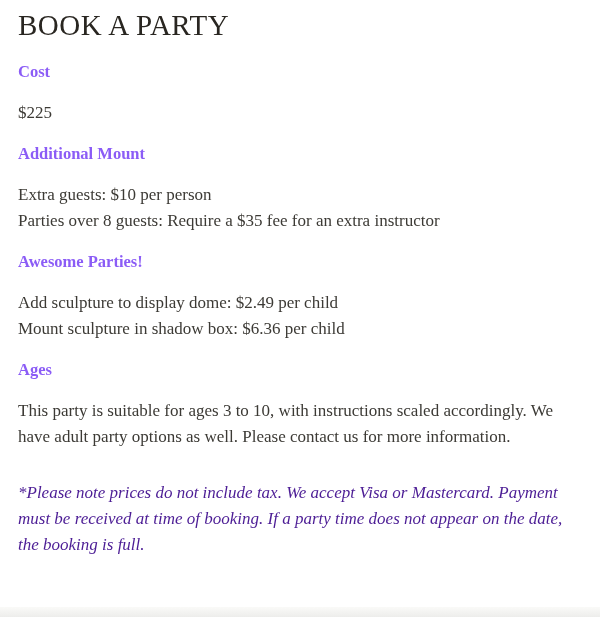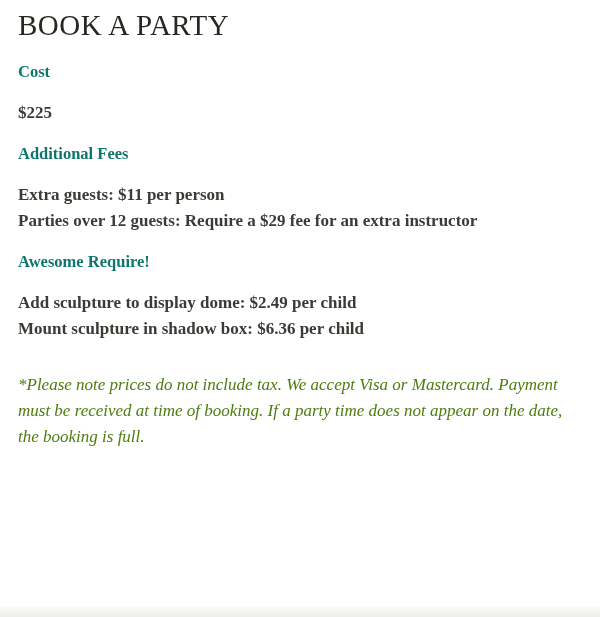--- a/index.html
+++ b/index.html
@@ -28,30 +28,29 @@
     line-height: 38px;
     font-weight: 400;
     letter-spacing: 0.5px;
     color: #292621;
   }
   h3.section-heading {
     margin: 16px 0 0 0;
     font-size: 16.5px;
     line-height: 24px;
     font-weight: 700;
-    color: #0f766e;
+    color: #8b5cf6;
   }
   p.section-text {
     margin: 16px 0 0 0;
-    font-weight: bold;
   }
   p.footnote {
     margin: 30px 0 0 0;
     font-style: italic;
-    color: #4d7c0f;
+    color: #4c1d95;
   }
   .bottom-band {
     position: absolute;
     left: 0;
     bottom: 0;
     width: 100%;
     height: 10px;
     background: linear-gradient(to bottom, #fafaf8, #ededeb);
   }
 </style>
@@ -63,33 +62,39 @@
   <h1 class="page-title">BOOK A PARTY</h1>
 
   <section>
     <h3 class="section-heading">Cost</h3>
     <p class="section-text">
       <span>$225</span><br>
     </p>
   </section>
 
   <section>
-    <h3 class="section-heading">Additional Fees</h3>
+    <h3 class="section-heading">Additional Mount</h3>
     <p class="section-text">
-      <span>Extra guests: $11 per person</span><br>
-      <span>Parties over 12 guests: Require a $29 fee for an extra instructor</span>
+      <span>Extra guests: $10 per person</span><br>
+      <span>Parties over 8 guests: Require a $35 fee for an extra instructor</span>
     </p>
   </section>
 
   <section>
-    <h3 class="section-heading">Awesome Require!</h3>
+    <h3 class="section-heading">Awesome Parties!</h3>
     <p class="section-text">
       <span>Add sculpture to display dome: $2.49 per child</span><br>
       <span>Mount sculpture in shadow box: $6.36 per child</span>
     </p>
   </section>
 
+  <section>
+    <h3 class="section-heading">Ages</h3>
+    <p class="section-text">
+      <span>This party is suitable for ages 3 to 10, with instructions scaled accordingly. We have adult party options as well. Please contact us for more information.</span>
+    </p>
+  </section>
 
   <p class="footnote">*Please note prices do not include tax. We accept Visa or Mastercard. Payment must be received at time of booking. If a party time does not appear on the date, the booking is full.</p>
 
 </main>
 
 <div class="bottom-band"></div>
 
 </body></html>

